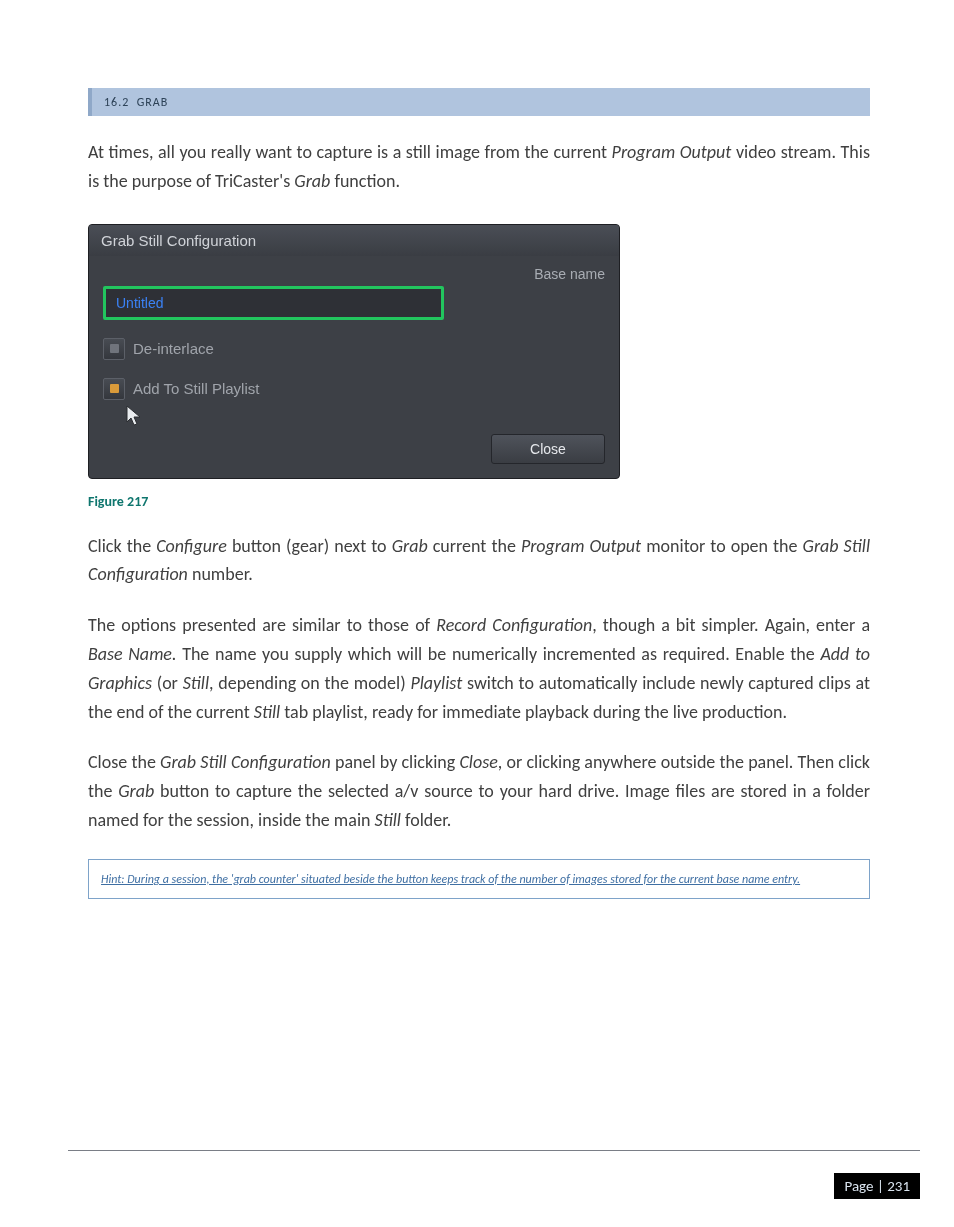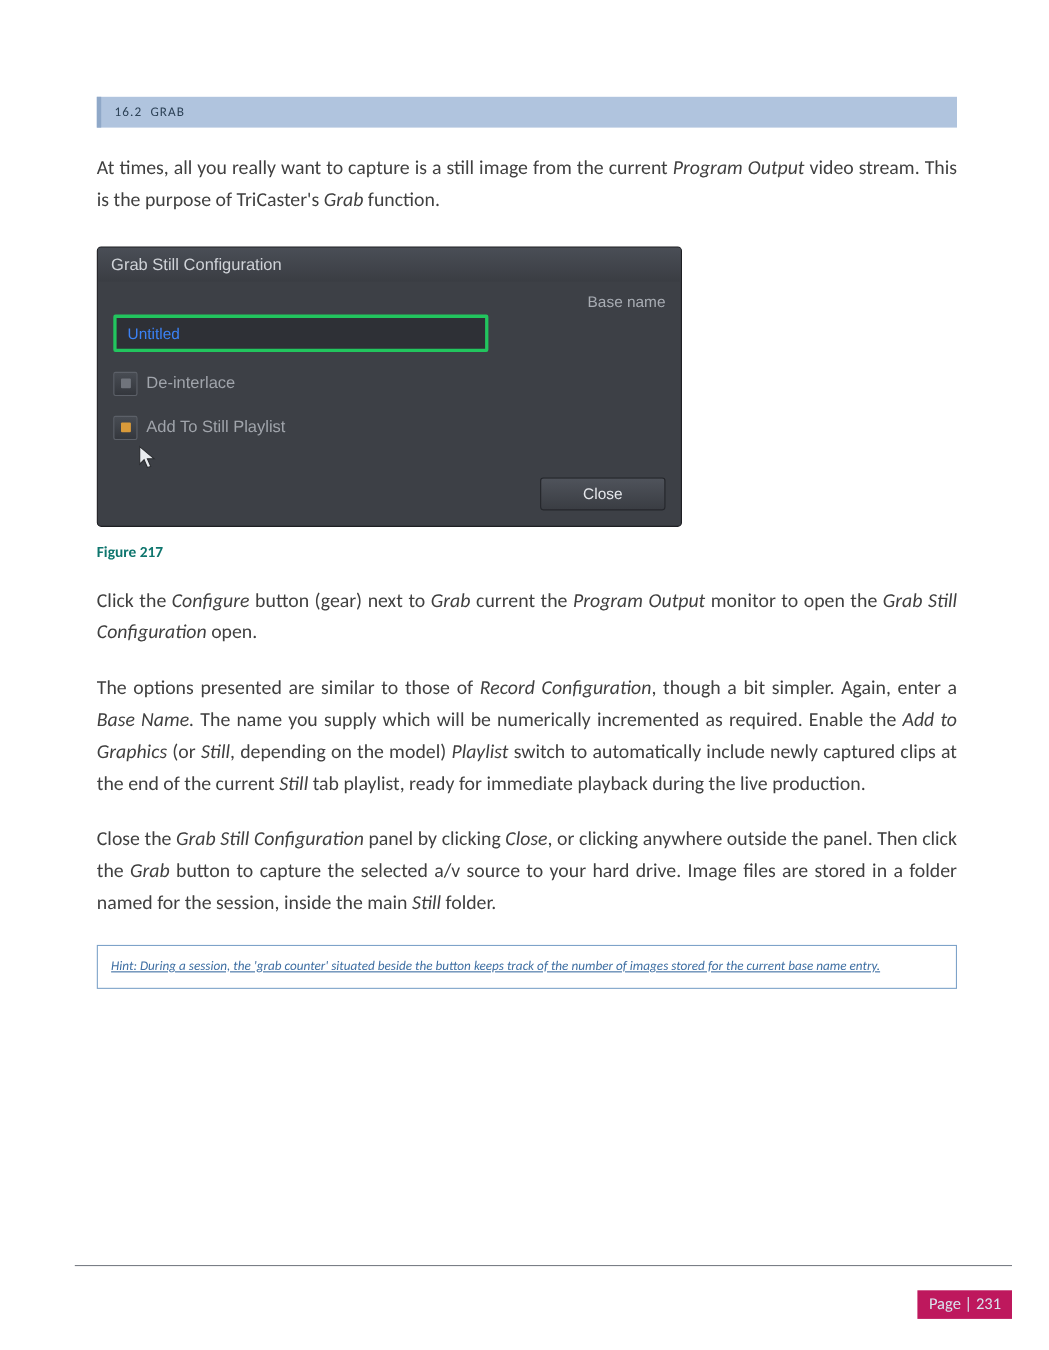--- a/index.html
+++ b/index.html
@@ -17,21 +17,21 @@
     .chk-inner { width:9px; height:9px; border-radius:1px; }
     .chk-off .chk-inner { background:#70747c; }
     .chk-on  .chk-inner { background:#d99a3a; }
     .cursor { position:relative; left:22px; top:4px; }
     .cursor svg { display:block; }
     .dlg-footer { display:flex; justify-content:flex-end; margin-top:10px; }
     .dlg-btn { min-width:84px; text-align:center; padding:6px 14px; font-size:14px; color:#e6e8ec; background:linear-gradient(#4f535b,#3a3d43); border:1px solid #24262b; border-radius:3px; cursor:pointer; }
     .fig-caption { margin-top:14px; color:#0f766e; font-size:14px; font-weight:bold; }
     .hint-box { margin-top:24px; border:1px solid #7ea3c9; padding:10px 12px; font-size:12px; line-height:1.55; color:#3f6fa3; font-style:italic; text-align:justify;text-decoration:underline; }
     hr.footer-rule { position:absolute; left:68px; right:34px; bottom:68px; border:none; border-top:1px solid #7a7e86; }
-    .page-tag { position:absolute; right:34px; bottom:28px; background:#be185d; color:#d9e3ee; font-size:15px; padding:4px 10px; }
+    .page-tag { position:absolute; right:34px; bottom:28px; background:#000000; color:#d9e3ee; font-size:15px; padding:4px 10px; }
   </style>
 </head>
 <body>
 
 <div class="page">
   <div class="section-head">
     <span>16.2</span>&nbsp;&nbsp;<span>GRAB</span>
   </div>
 
   <div class="para">
@@ -66,21 +66,21 @@
 
       <div class="dlg-footer">
         <div class="dlg-btn">Close</div>
       </div>
     </div>
   </div>
 
   <div class="fig-caption">Figure 217</div>
 
   <div class="para">
-    <span>Click the </span><span class="ital">Configure</span><span> button (gear) next to </span><span class="ital">Grab</span><span> current the </span><span class="ital">Program Output</span><span> monitor to open the </span><span class="ital">Grab Still Configuration</span><span> open.</span>
+    <span>Click the </span><span class="ital">Configure</span><span> button (gear) next to </span><span class="ital">Grab</span><span> current the </span><span class="ital">Program Output</span><span> monitor to open the </span><span class="ital">Grab Still Configuration</span><span> number.</span>
   </div>
 
   <div class="para">
     <span>The options presented are similar to those of </span><span class="ital">Record Configuration</span><span>, though a bit simpler.  Again, enter a </span><span class="ital">Base Name.</span><span> The name you supply which will be numerically incremented as required. Enable the </span><span class="ital">Add to Graphics</span><span> (or </span><span class="ital">Still</span><span>, depending on the model) </span><span class="ital">Playlist</span><span> switch to automatically include newly captured clips at the end of the current </span><span class="ital">Still</span><span> tab playlist, ready for immediate playback during the live production.</span>
   </div>
 
   <div class="para">
     <span>Close the </span><span class="ital">Grab Still Configuration</span><span> panel by clicking </span><span class="ital">Close</span><span>, or clicking anywhere outside the panel. Then click the </span><span class="ital">Grab</span><span> button to capture the selected a/v source to your hard drive.  Image files are stored in a folder named for the session, inside the main </span><span class="ital">Still</span><span> folder.</span>
   </div>
 

